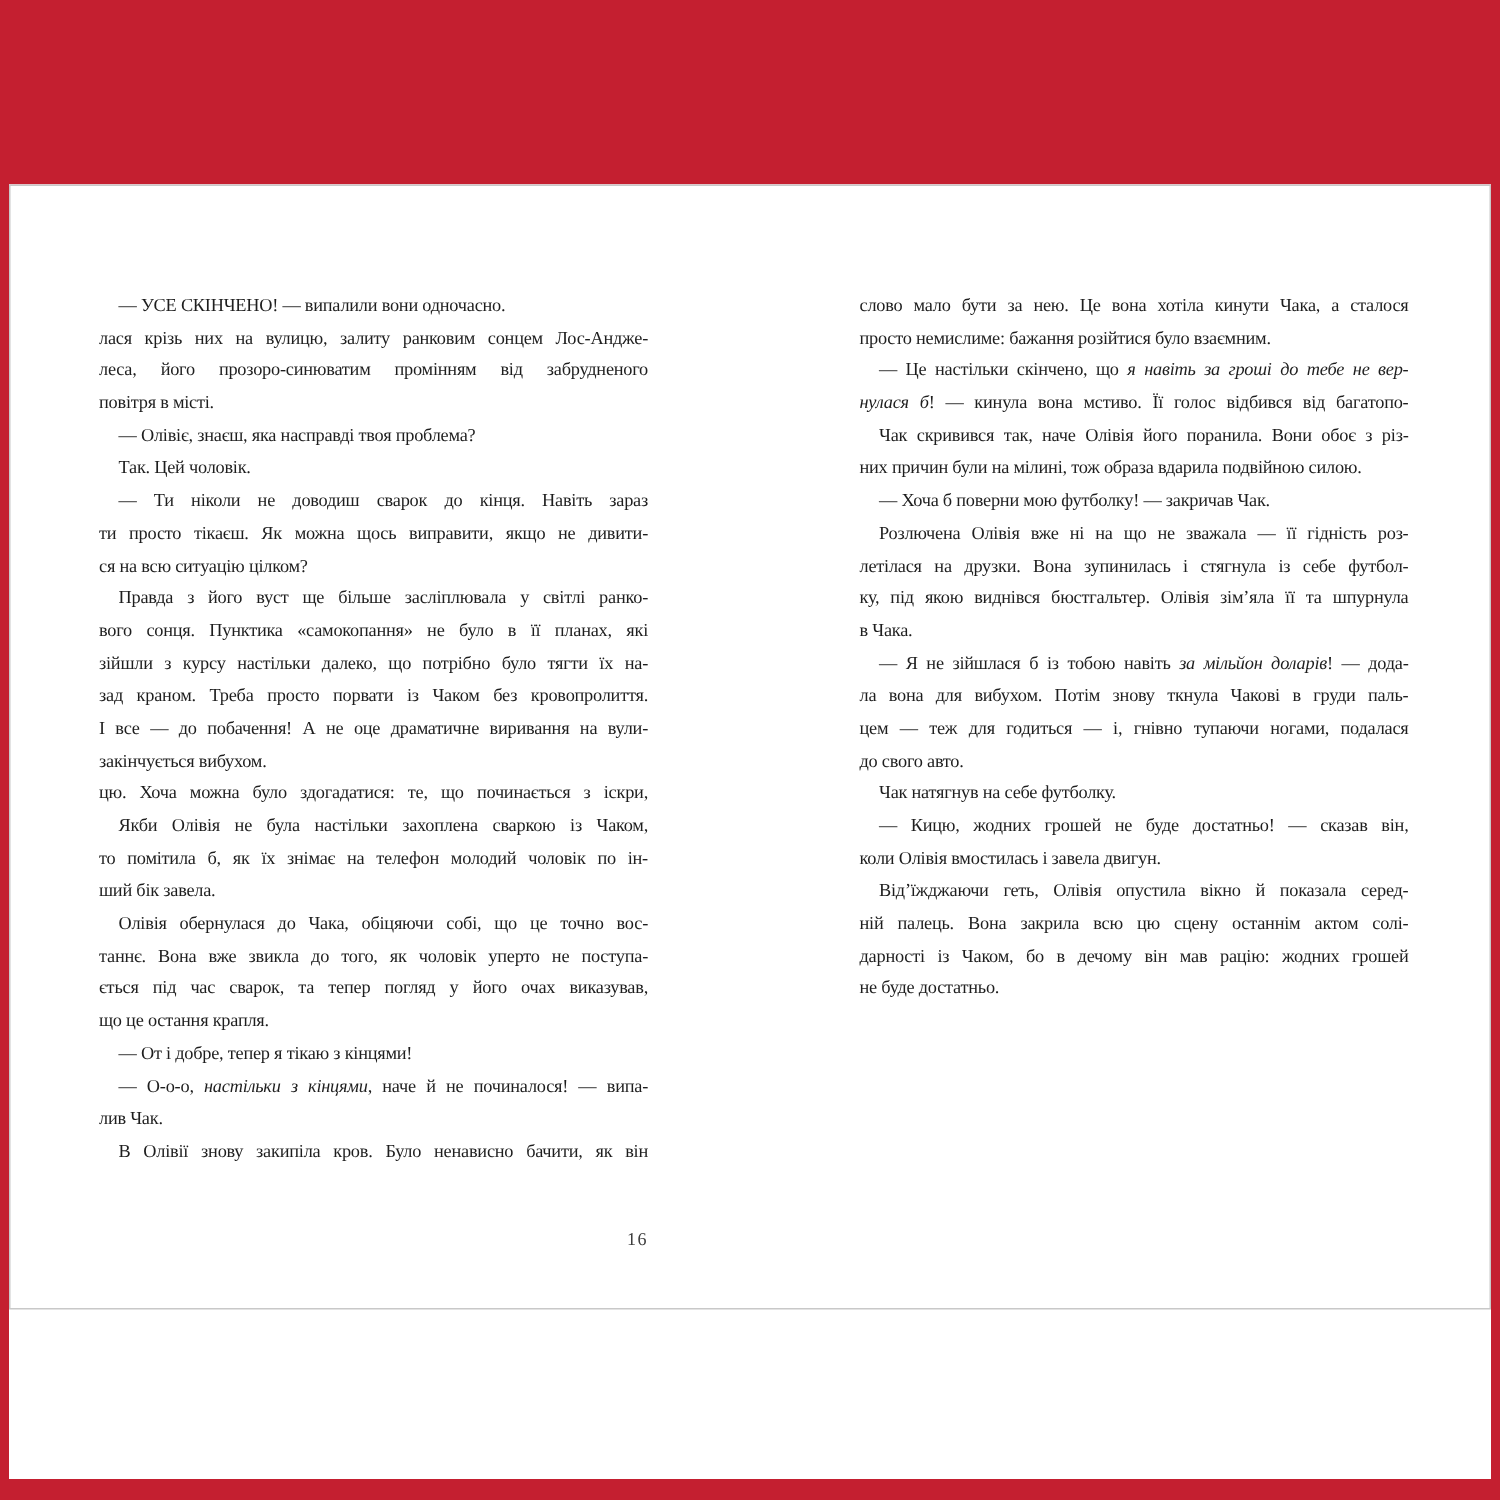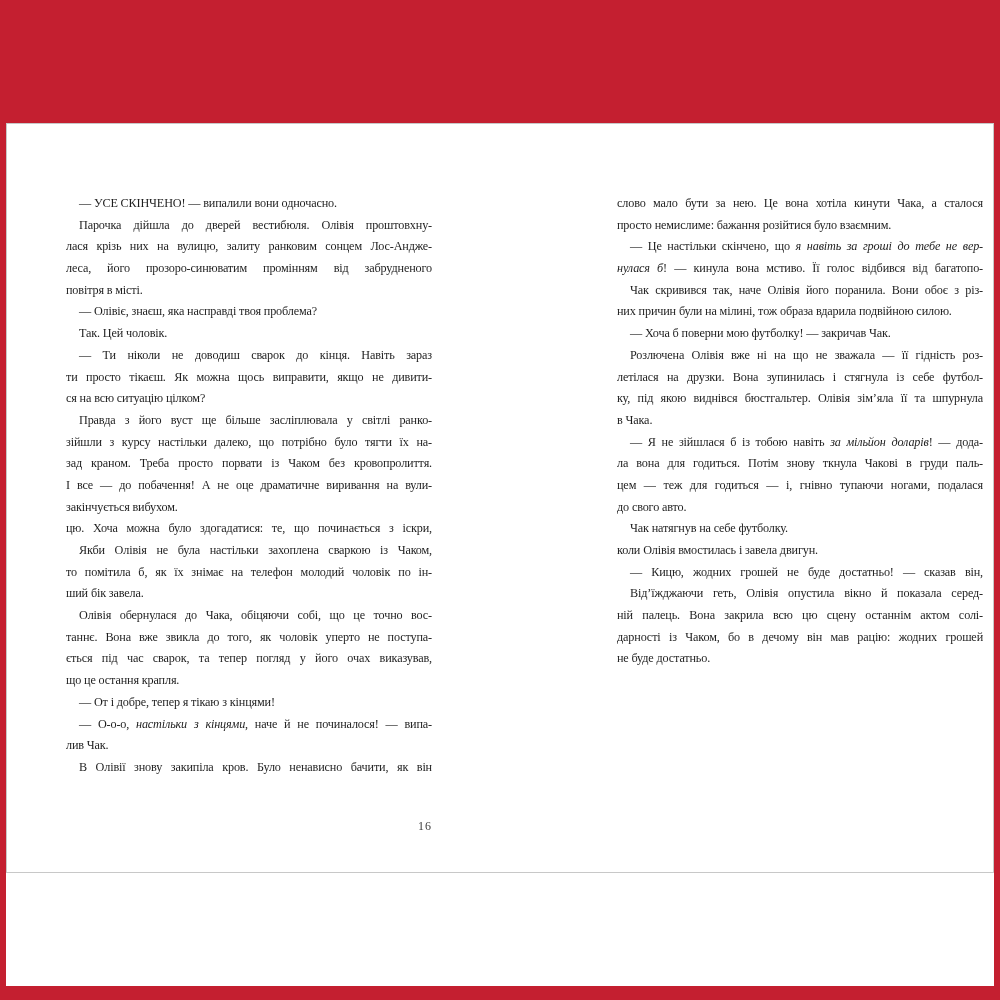--- a/index.html
+++ b/index.html
@@ -34,21 +34,21 @@
   }
   .col {
     position: absolute;
     top: 69px;
     width: 366px;
     color: #1e1e1e;
     font-size: 12.2px;
     letter-spacing: -0.15px;
   }
   #col-left  { left: 59px; }
-  #col-right { left: 566px; margin-left: 44px; }
+  #col-right { left: 566px; }
   .line {
     height: 21.7px;
     line-height: 21.7px;
     white-space: nowrap;
     text-align: justify;
     text-align-last: justify;
   }
   .line.e  { text-align-last: left; }
   .line.p  { text-indent: 13px; }
   .line.pe { text-align-last: left; text-indent: 13px; }
@@ -65,30 +65,30 @@
 </style>
 </head>
 <body>
 
 <div id="canvas">
   <div id="frame" style="background: rgb(196, 31, 48);"></div>
   <div id="paper" style="background: rgb(255, 255, 255);">
     <div id="scan-sheet">
       <div id="col-left" class="col">
           <div class="line pe">— УСЕ СКІНЧЕНО! — випалили вони одночасно.</div>
-          <div class="line p">Парочка дійшла до дверей вестибюля. Олівія проштовхну-</div>
           <div class="line">лася крізь них на вулицю, залиту ранковим сонцем Лос-Андже-</div>
           <div class="line">леса, його прозоро-синюватим промінням від забрудненого</div>
           <div class="line e">повітря в місті.</div>
           <div class="line pe">— Олівіє, знаєш, яка насправді твоя проблема?</div>
           <div class="line pe">Так. Цей чоловік.</div>
           <div class="line p">— Ти ніколи не доводиш сварок до кінця. Навіть зараз</div>
           <div class="line">ти просто тікаєш. Як можна щось виправити, якщо не дивити-</div>
           <div class="line e">ся на всю ситуацію цілком?</div>
           <div class="line p">Правда з його вуст ще більше засліплювала у світлі ранко-</div>
+          <div class="line">вого сонця. Пунктика «самокопання» не було в її планах, які</div>
           <div class="line">зійшли з курсу настільки далеко, що потрібно було тягти їх на-</div>
           <div class="line">зад краном. Треба просто порвати із Чаком без кровопролиття.</div>
           <div class="line">І все — до побачення! А не оце драматичне виривання на вули-</div>
           <div class="line e">закінчується вибухом.</div>
           <div class="line">цю. Хоча можна було здогадатися: те, що починається з іскри,</div>
           <div class="line p">Якби Олівія не була настільки захоплена сваркою із Чаком,</div>
           <div class="line">то помітила б, як їх знімає на телефон молодий чоловік по ін-</div>
           <div class="line e">ший бік завела.</div>
           <div class="line p">Олівія обернулася до Чака, обіцяючи собі, що це точно вос-</div>
           <div class="line">таннє. Вона вже звикла до того, як чоловік уперто не поступа-</div>
@@ -105,26 +105,26 @@
           <div class="line p">— Це настільки скінчено, що <em>я навіть за гроші до тебе не вер-</em></div>
           <div class="line"><em>нулася б</em>! — кинула вона мстиво. Її голос відбився від багатопо-</div>
           <div class="line p">Чак скривився так, наче Олівія його поранила. Вони обоє з різ-</div>
           <div class="line e">них причин були на мілині, тож образа вдарила подвійною силою.</div>
           <div class="line pe">— Хоча б поверни мою футболку! — закричав Чак.</div>
           <div class="line p">Розлючена Олівія вже ні на що не зважала — її гідність роз-</div>
           <div class="line">летілася на друзки. Вона зупинилась і стягнула із себе футбол-</div>
           <div class="line">ку, під якою виднівся бюстгальтер. Олівія зім’яла її та шпурнула</div>
           <div class="line e">в Чака.</div>
           <div class="line p">— Я не зійшлася б із тобою навіть <em>за мільйон доларів</em>! — дода-</div>
-          <div class="line">ла вона для годиться. Потім знову ткнула Чакові в груди паль-</div>
+          <div class="line">ла вона для вибухом. Потім знову ткнула Чакові в груди паль-</div>
           <div class="line">цем — теж для годиться — і, гнівно тупаючи ногами, подалася</div>
           <div class="line e">до свого авто.</div>
           <div class="line pe">Чак натягнув на себе футболку.</div>
+          <div class="line p">— Кицю, жодних грошей не буде достатньо! — сказав він,</div>
           <div class="line e">коли Олівія вмостилась і завела двигун.</div>
-          <div class="line p">— Кицю, жодних грошей не буде достатньо! — сказав він,</div>
           <div class="line p">Від’їжджаючи геть, Олівія опустила вікно й показала серед-</div>
           <div class="line">ній палець. Вона закрила всю цю сцену останнім актом солі-</div>
           <div class="line">дарності із Чаком, бо в дечому він мав рацію: жодних грошей</div>
           <div class="line e">не буде достатньо.</div>
         </div>
       <div id="folio">16</div>
     </div>
   </div>
 </div>
 

